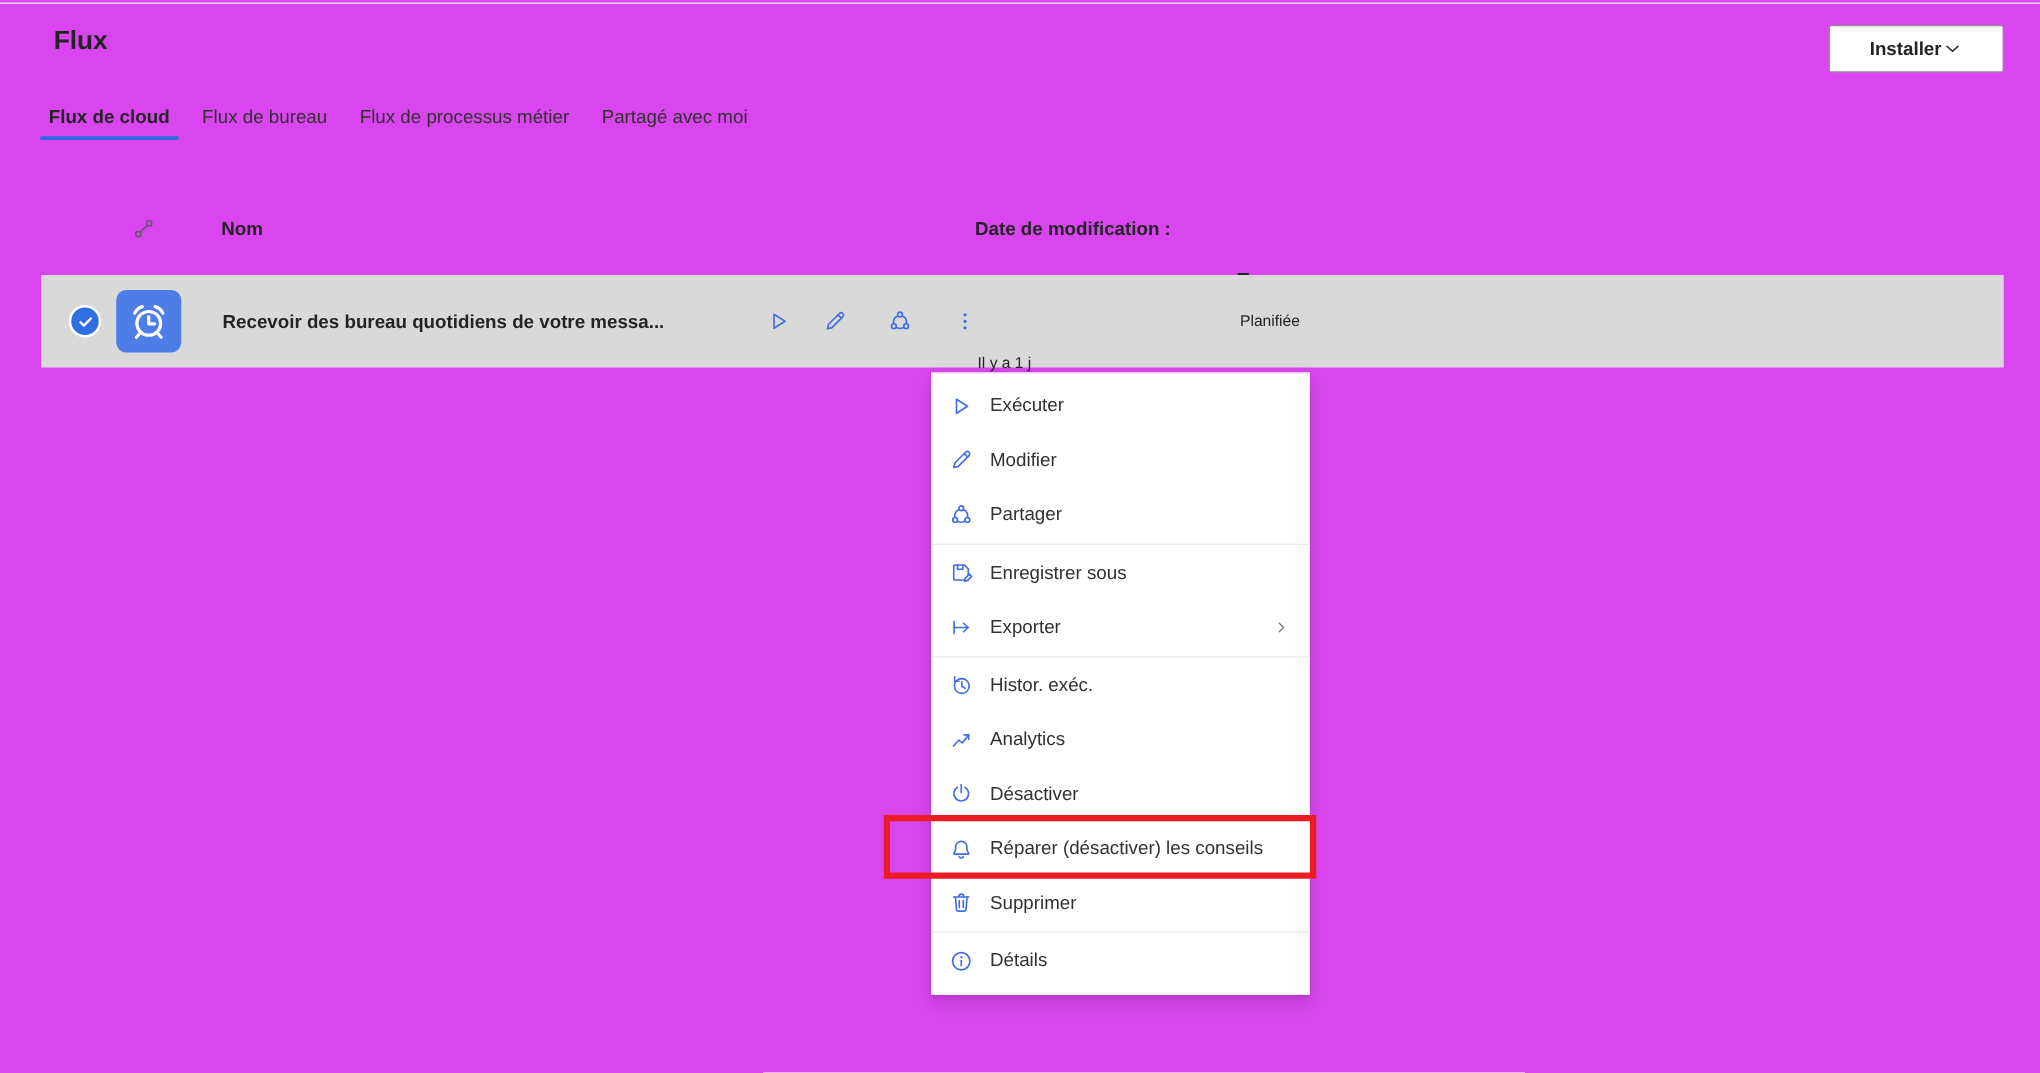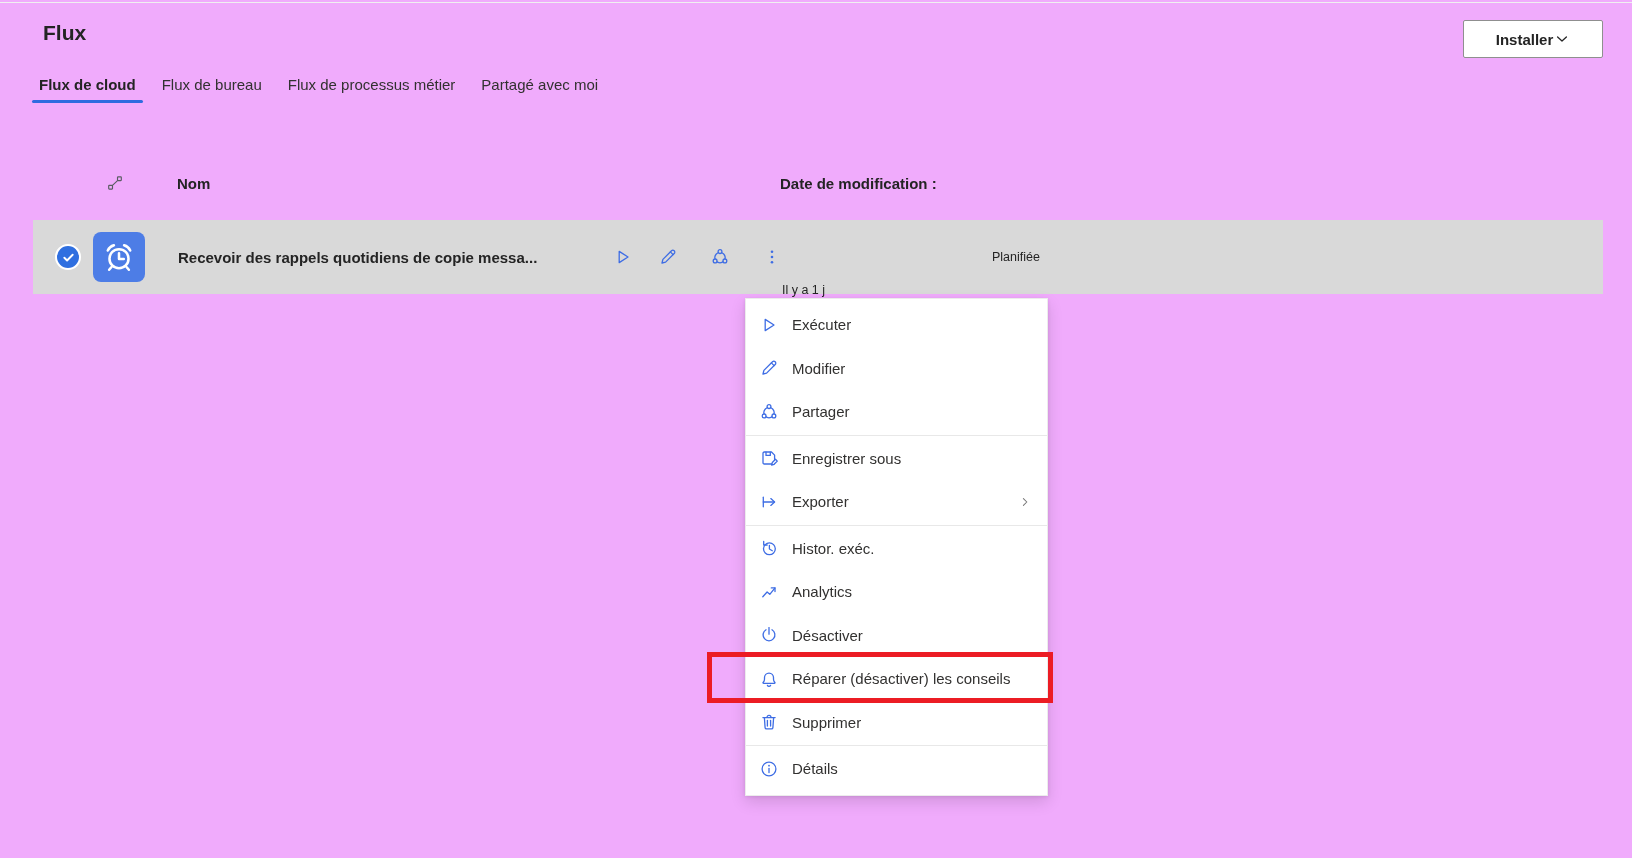--- a/index.html
+++ b/index.html
@@ -1,32 +1,32 @@
 <!DOCTYPE html>
 <html><head>
 <meta charset="utf-8">
 <style>
   * { margin:0; padding:0; box-sizing:border-box; }
   html,body { background:#fff; }
   .page {
     position:relative; width:1632px; height:858px; overflow:hidden;
-    background:#f0abfc; font-family:"Liberation Sans", sans-serif; color:#242424;
+    background:#d946ef; font-family:"Liberation Sans", sans-serif; color:#242424;
   }
   .top-hairline { position:absolute; left:0; top:2px; width:100%; height:1px; background:#f0f0f0; }
 
   .title { position:absolute; left:43px; top:21px; font-size:21px; font-weight:600; color:#242424; }
 
   .install-btn {
     position:absolute; left:1463px; top:20px; width:140px; height:38px;
     background:#fff; border:1px solid #8f8f8f; border-radius:2px;
     display:flex; align-items:center; justify-content:center; gap:1px;
     font-family:inherit; font-size:15px; font-weight:600; color:#242424; cursor:pointer;
   }
 
-  .tabs { position:absolute; left:30px; top:76px; display:flex; align-items:flex-start; gap:8px; height:38px; }
+  .tabs { position:absolute; left:30px; top:76px; display:flex; align-items:flex-end; gap:8px; height:38px; }
   .tab {
     position:relative; padding:0 9px 12px 9px; font-size:15px; color:#323130; cursor:pointer; white-space:nowrap;
   }
   .tab.active { font-weight:600; color:#242424; }
   .tab .underline {
     position:absolute; left:2px; right:2px; bottom:2px; height:3px;
     background:#2f6be0; border-radius:2px;
   }
 
   .thead { position:absolute; left:0; top:174px; height:22px; font-size:15px; font-weight:600; color:#242424; width:100%; }
@@ -214,21 +214,21 @@
     <div class="check-circle">
       <svg class="icon" width="17" height="17" viewBox="0 0 18 18" style="stroke:#ffffff;stroke-width:2">
           <use href="#sym-check"></use>
         </svg>
     </div>
     <div class="flow-tile">
       <svg class="icon" width="34" height="34" style="stroke-width:1.5">
           <use href="#sym-alarm"></use>
         </svg>
     </div>
-    <span class="row-name">Recevoir des rappels quotidiens de copie messa...</span>
+    <span class="row-name">Recevoir des bureau quotidiens de votre messa...</span>
 
     <svg class="icon row-action act-play" width="20" height="20">
         <use href="#sym-play"></use>
       </svg>
     <svg class="icon row-action act-edit" width="20" height="20">
         <use href="#sym-pencil"></use>
       </svg>
     <svg class="icon row-action act-share" width="20" height="20">
         <use href="#sym-share"></use>
       </svg>

